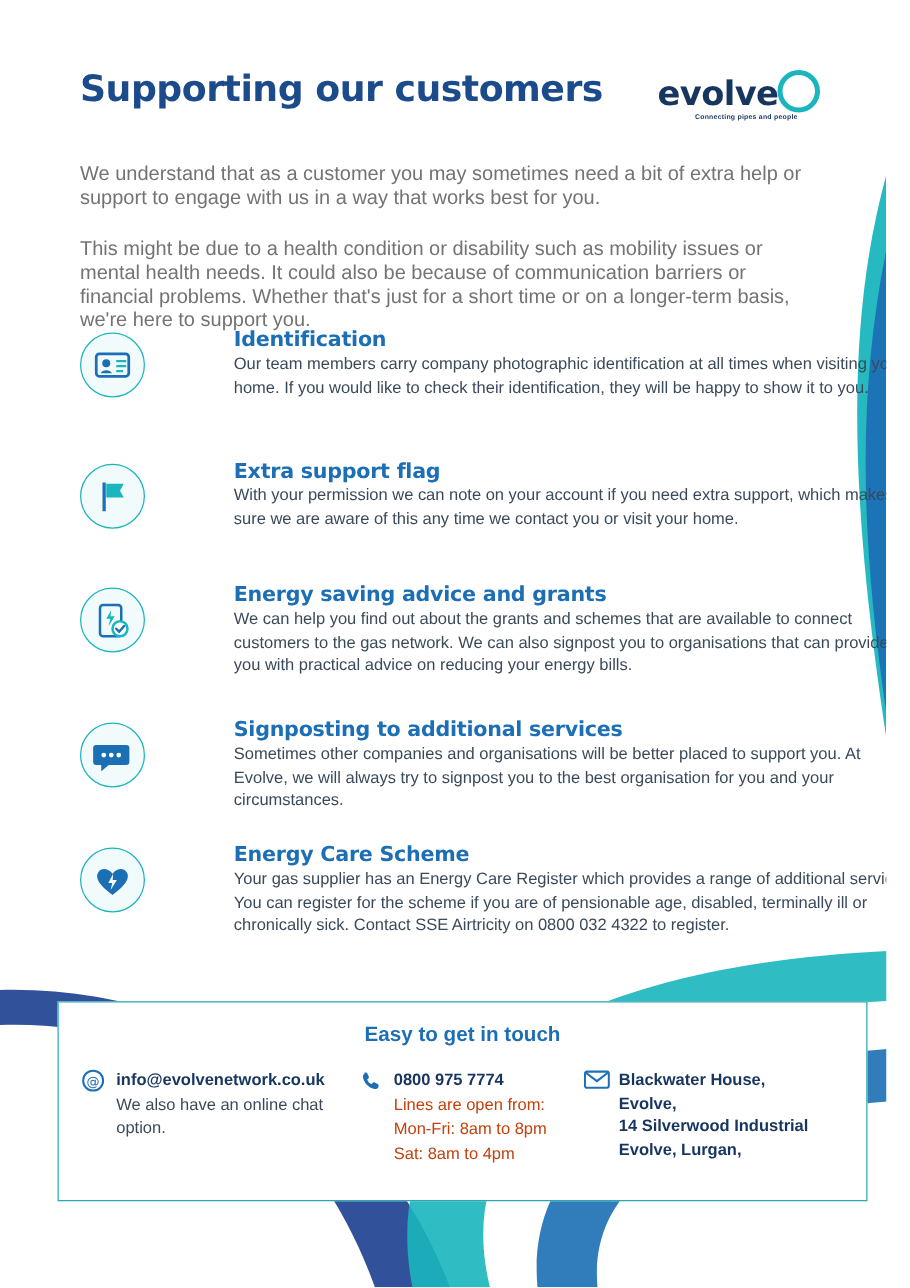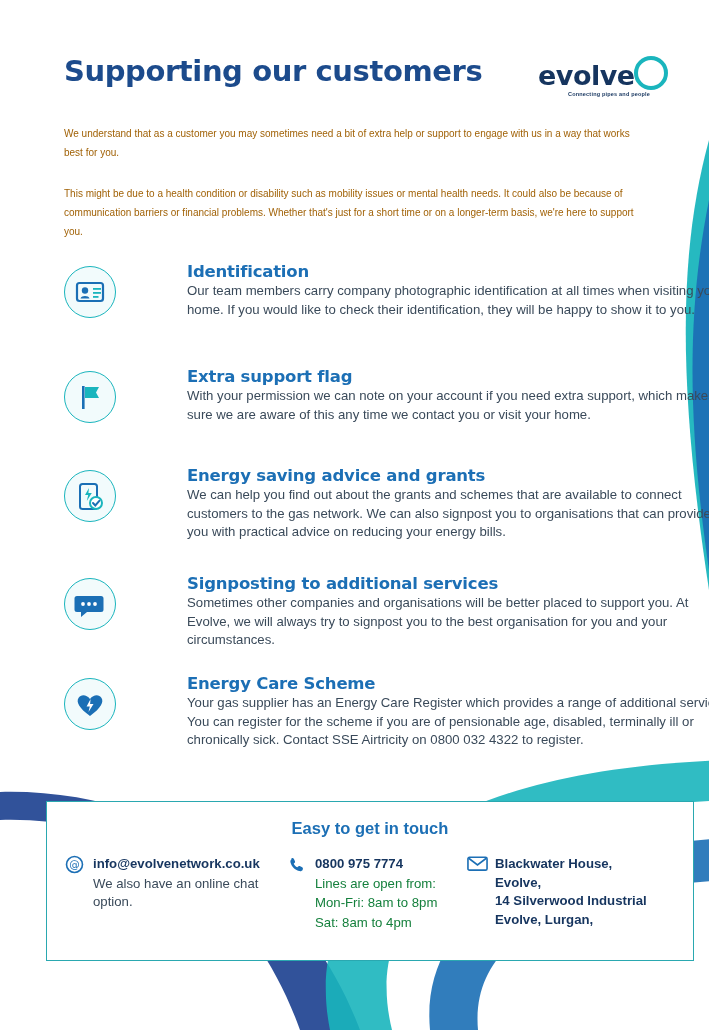--- a/index.html
+++ b/index.html
@@ -50,21 +50,21 @@
     left: 0; top: 0;
     margin: 0;
     font-size: 29px;
     font-weight: bold;
     letter-spacing: -0.4px;
     color: #1c4b8c;
     font-family: "DejaVu Sans", sans-serif;
   }
   .logo {
     position: absolute;
-    right: 0; top: 2px;
+    right: 12px; top: 2px;
     width: 130px;
     height: 48px;
   }
   .logo-word {
     position: absolute;
     left: 0; top: 4px;
     font-size: 27px;
     font-weight: bold;
     color: #16355f;
     letter-spacing: -0.5px;
@@ -83,22 +83,22 @@
     font-size: 5.5px;
     letter-spacing: 0.2px;
     color: #16355f;
     font-weight: bold;
   }
   
   .intro {
     position: absolute;
     left: 64px;
     width: 580px;
-    color: #a16207;
-    font-size: 10px;
+    color: #737373;
+    font-size: 16px;
     line-height: 19px;
   }
   .intro-1 { top: 114px; }
   .intro-2 { top: 174px; }
   
   .section {
     position: absolute;
     left: 64px;
     width: 600px;
   }
@@ -178,21 +178,21 @@
     line-height: 18.6px;
   }
   .c-plain {
     font-size: 13.2px;
     color: #3a4a5a;
     line-height: 18.6px;
     margin-top: 1px;
   }
   .c-lines {
     font-size: 13.2px;
-    color: #15803d;
+    color: #c2410c;
     line-height: 18.6px;
     margin-top: 1px;
   }
   .c-addr {
     font-size: 13.2px;
     font-weight: bold;
     color: #16355f;
     line-height: 18.6px;
   }
 </style>

